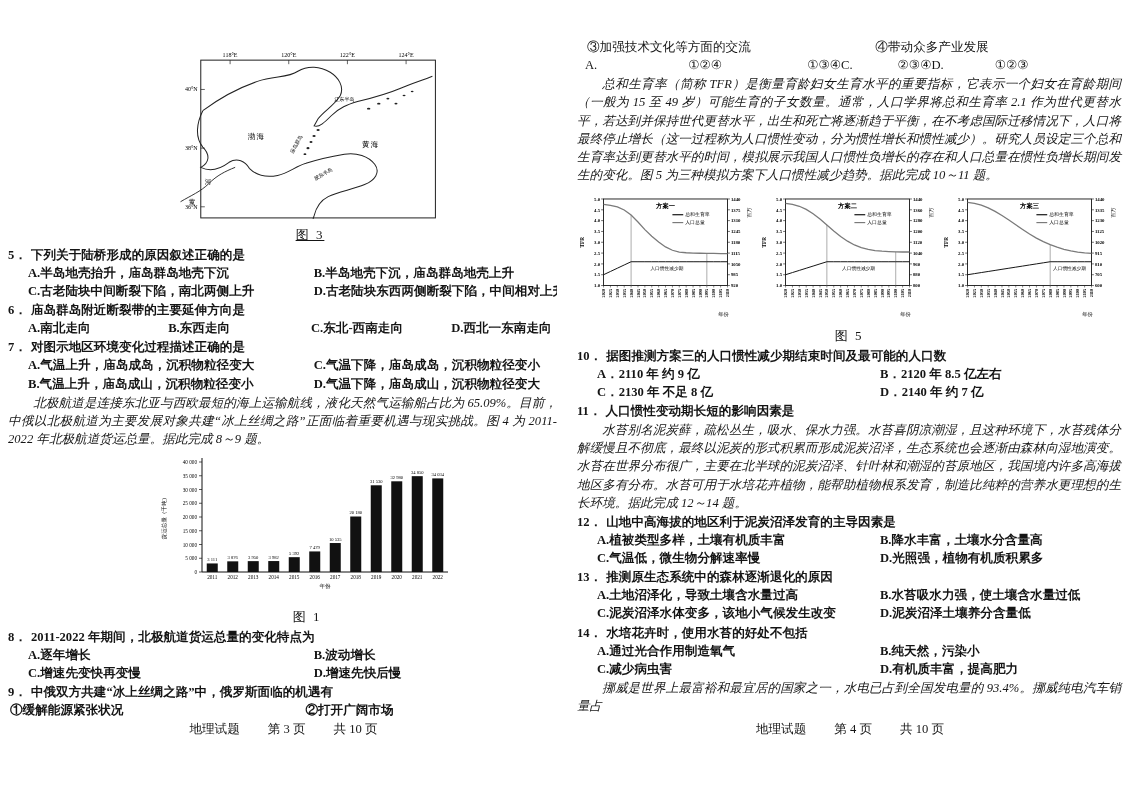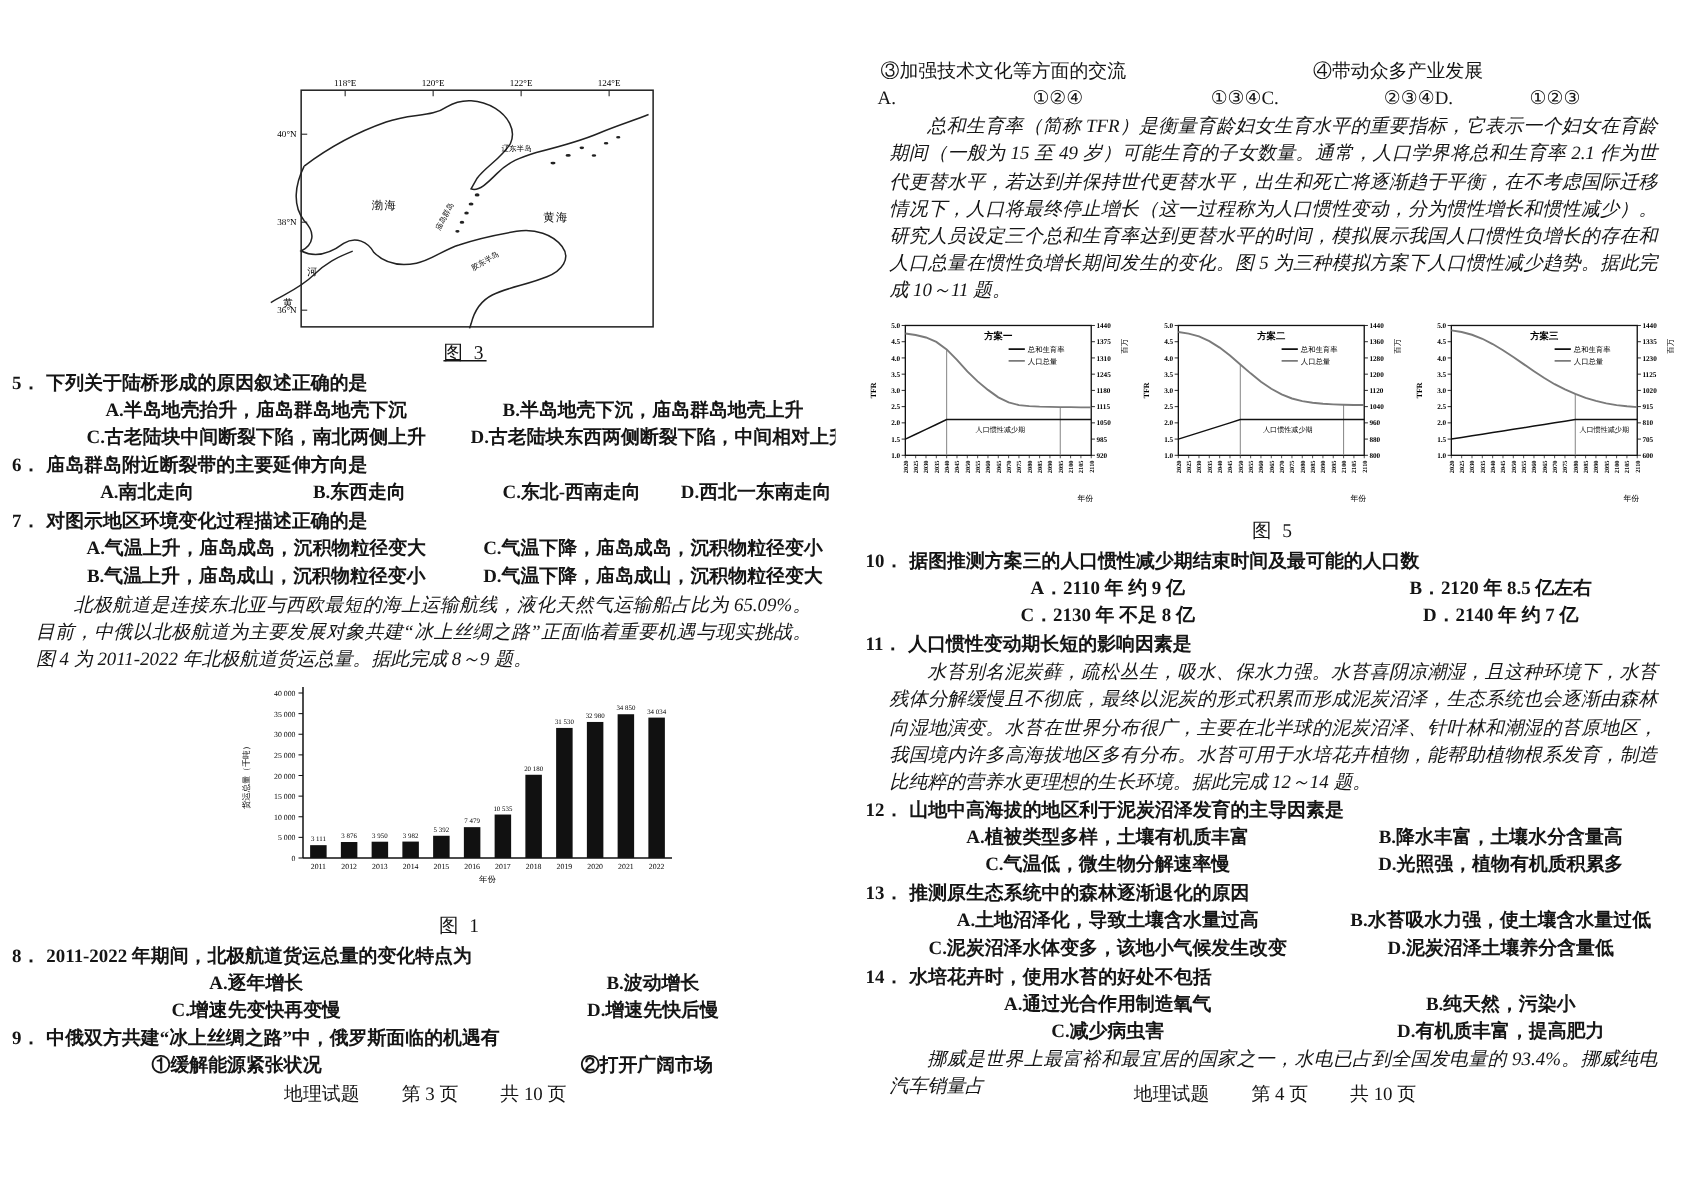--- a/index.html
+++ b/index.html
@@ -5,38 +5,38 @@
   html,body{margin:0;padding:0;background:#fff;}
   body{width:1133px;height:800px;overflow:hidden;color:#151515;
        font-family:"Liberation Serif","DejaVu Serif",serif;font-size:12.6px;line-height:1.44;}
   .sheet{display:flex;width:1133px;height:800px;background:#fff;}
   .page{position:relative;box-sizing:border-box;height:800px;}
   .page-left{width:567px;padding:4px 10px 0 8px;}
   .page-right{width:566px;padding:38px 12px 0 10px;}
   .q{margin-top:1px;font-weight:bold;}
   .stem{white-space:nowrap;}
   .stem .qnum{margin-right:4px;}
-  .opts{display:grid;padding-left:20px;text-align:center;}
+  .opts{display:grid;padding-left:20px;}
   .cols2{grid-template-columns:54% 46%;}
   .cols4{grid-template-columns:26.5% 27% 26.5% 20%;}
   .opts.noindent{padding-left:2px;}
   .opt{white-space:nowrap;overflow:hidden;}
-  .passage{font-style:italic;text-align:justify;text-indent:2em;margin:1px 16px;}
+  .passage{font-style:italic;text-align:justify;text-indent:2em;margin:1px 0;}
   .figure{text-align:center;}
   .fig3wrap{margin:44px 0 0 162px;width:280px;text-decoration:underline;}
   .fig4wrap{margin:2px 0 0 148px;width:302px;}
   .figcap{font-size:13px;letter-spacing:2px;}
   .fig5row{display:flex;justify-content:space-between;margin-top:3px;}
   .fig5cap{text-align:center;font-size:13px;letter-spacing:2px;margin-top:-2px;}
   .controw{display:grid;grid-template-columns:54% 46%;padding-left:10px;white-space:nowrap;}
   .ansrow{display:flex;white-space:nowrap;}
   .ansrow span:nth-child(1){margin-left:8px;}
   .ansrow span:nth-child(2){margin-left:91px;}
   .ansrow span:nth-child(3){margin-left:85px;}
-  .ansrow span:nth-child(4){margin-left:70px;}
+  .ansrow span:nth-child(4){margin-left:45px;}
   .ansrow span:nth-child(5){margin-left:51px;}
   .footer{position:absolute;bottom:62px;left:0;right:0;text-align:center;white-space:nowrap;}
   .footer span{margin:0 14px;}
   svg{font-family:"Liberation Serif","DejaVu Serif",serif;display:block;}
 </style>
 </head>
 <body>
 
 <div class="sheet">
 

